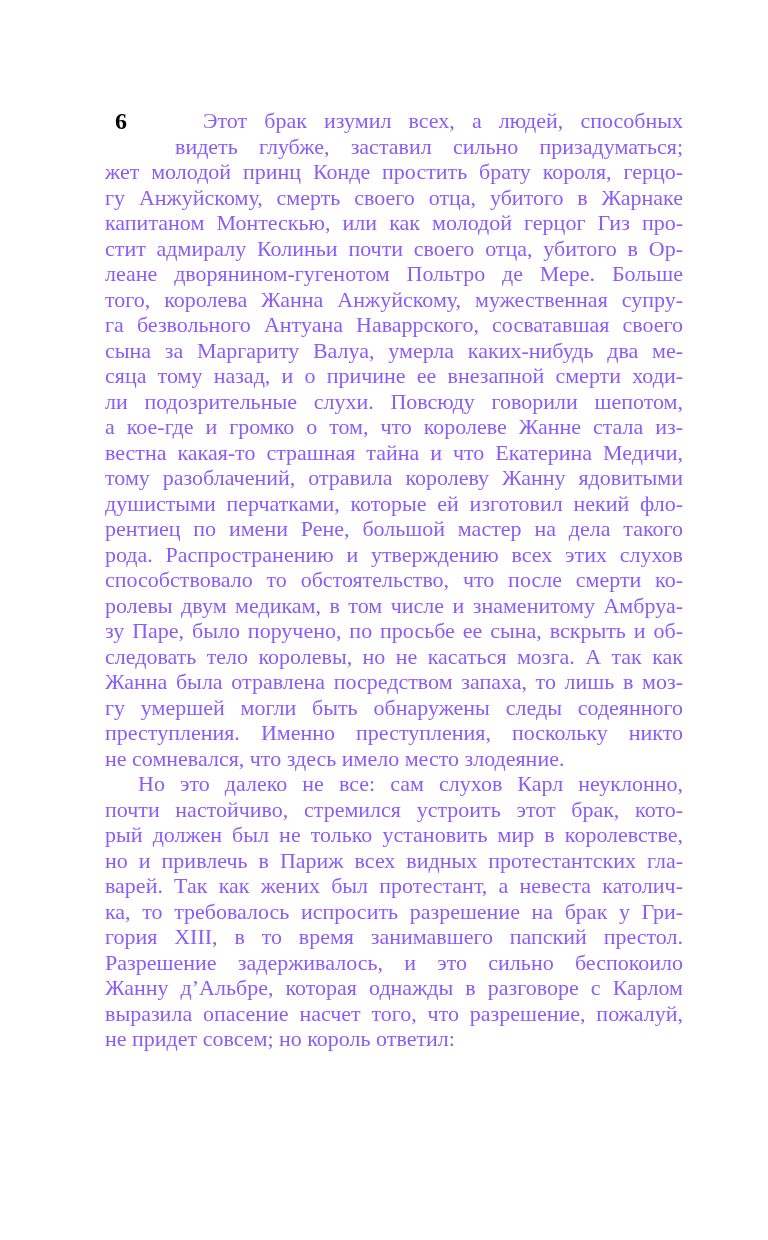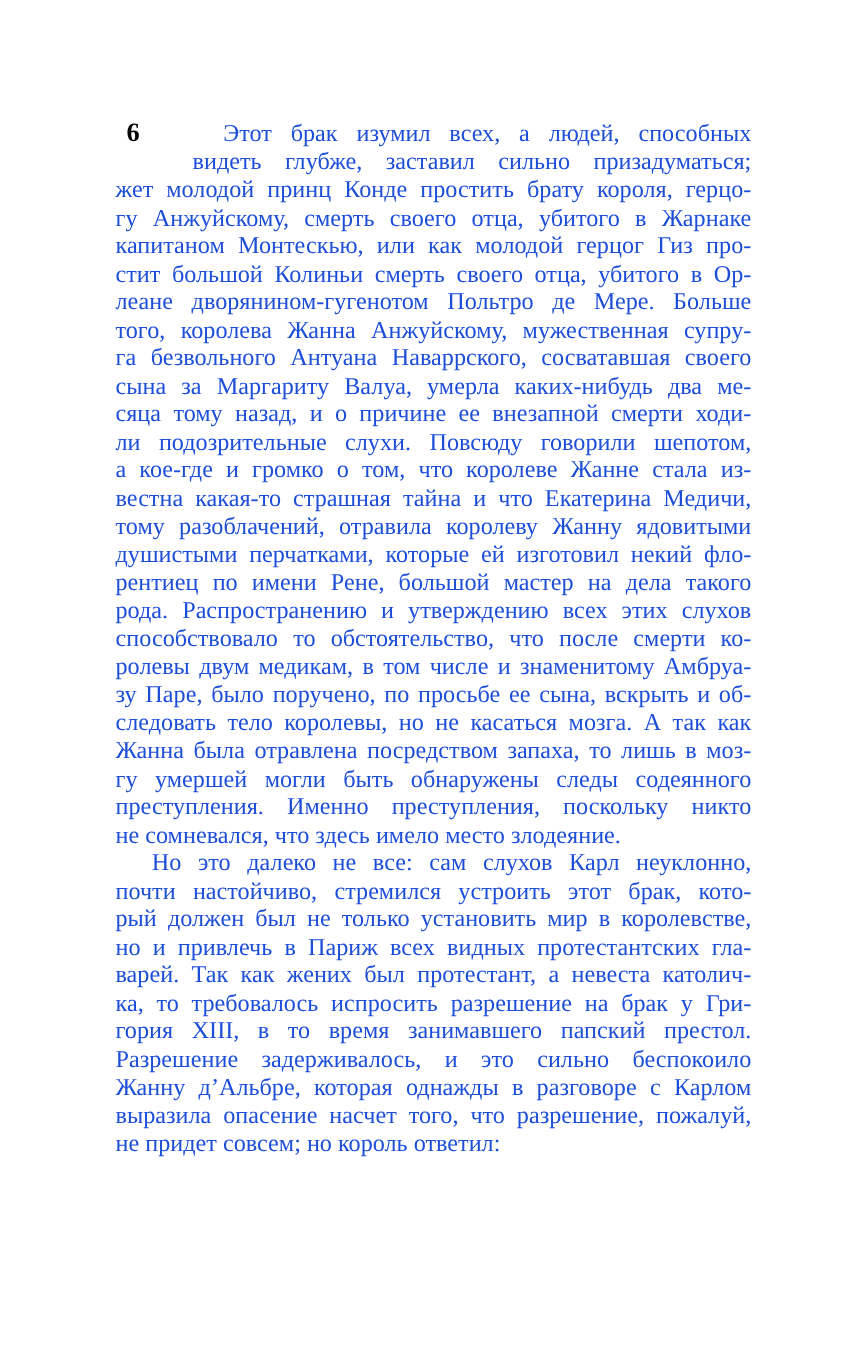--- a/index.html
+++ b/index.html
@@ -25,21 +25,21 @@
     color: #000000;
   }
   .text-block {
     position: absolute;
     left: 105px;
     top: 108px;
     width: 578px;
     font-family: "Liberation Serif", "DejaVu Serif", serif;
     font-size: 22px;
     line-height: 25.5px;
-    color: #1d4ed8;
+    color: #8b5cf6;
     overflow: visible;
   }
   .text-line {
     height: 25.5px;
     white-space: normal;
   }
   .text-line.just {
     text-align: justify;
     text-align-last: justify;
     text-justify: inter-word;
@@ -54,21 +54,21 @@
 
 <div class="page">
   <div class="page-number">6</div>
   <div class="text-block">
       <div>
         <div class="text-line just" style="padding-left: 98px;">Этот брак изумил всех, а людей, способных</div>
         <div class="text-line just" style="padding-left: 70px;">видеть глубже, заставил сильно призадуматься;</div>
         <div class="text-line just">жет молодой принц Конде простить брату короля, герцо-</div>
         <div class="text-line just">гу Анжуйскому, смерть своего отца, убитого в Жарнаке</div>
         <div class="text-line just">капитаном Монтескью, или как молодой герцог Гиз про-</div>
-        <div class="text-line just">стит большой Колиньи смерть своего отца, убитого в Ор-</div>
+        <div class="text-line just">стит адмиралу Колиньи почти своего отца, убитого в Ор-</div>
         <div class="text-line just">леане дворянином-гугенотом Польтро де Мере. Больше</div>
         <div class="text-line just">того, королева Жанна Анжуйскому, мужественная супру-</div>
         <div class="text-line just">га безвольного Антуана Наваррского, сосватавшая своего</div>
         <div class="text-line just">сына за Маргариту Валуа, умерла каких-нибудь два ме-</div>
         <div class="text-line just">сяца тому назад, и о причине ее внезапной смерти ходи-</div>
         <div class="text-line just">ли подозрительные слухи. Повсюду говорили шепотом,</div>
         <div class="text-line just">а кое-где и громко о том, что королеве Жанне стала из-</div>
         <div class="text-line just">вестна какая-то страшная тайна и что Екатерина Медичи,</div>
         <div class="text-line just">тому разоблачений, отравила королеву Жанну ядовитыми</div>
         <div class="text-line just">душистыми перчатками, которые ей изготовил некий фло-</div>

